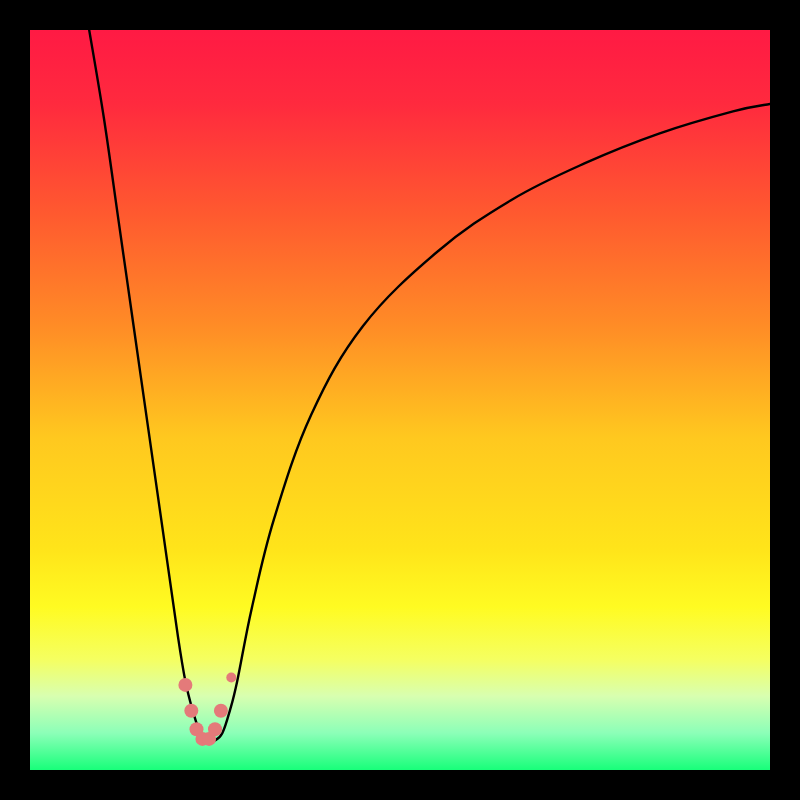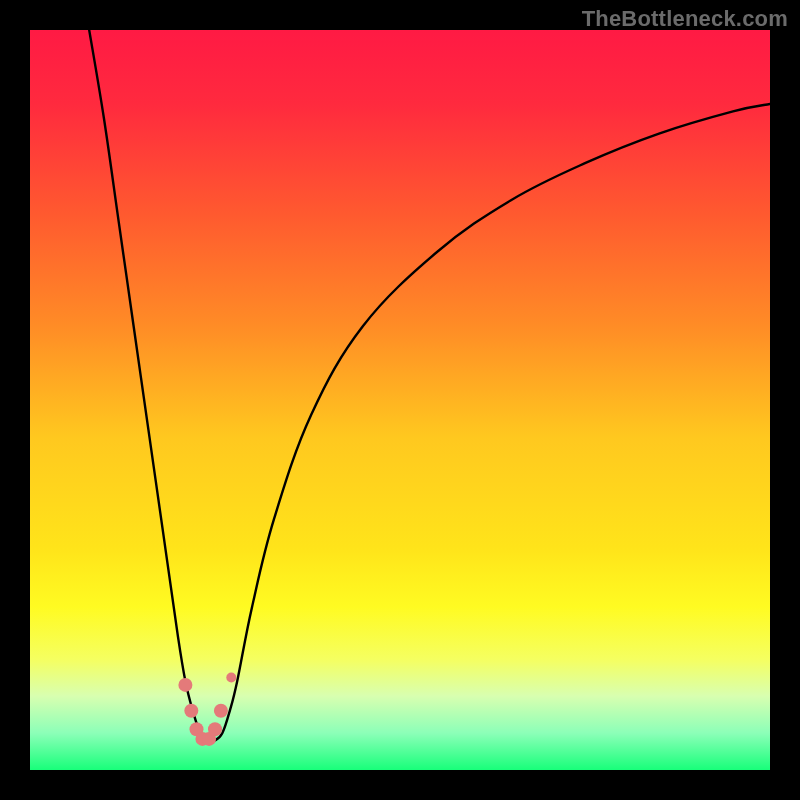--- a/index.html
+++ b/index.html
@@ -72,15 +72,14 @@
           <circle cx="172.42" cy="708.92" r="7" fill="#e47a7a" stroke="#c95b5b" stroke-width="0"></circle>
           <circle cx="179.08" cy="708.92" r="7" fill="#e47a7a" stroke="#c95b5b" stroke-width="0"></circle>
           <circle cx="185.00" cy="699.30" r="7" fill="#e47a7a" stroke="#c95b5b" stroke-width="0"></circle>
           <circle cx="190.92" cy="680.80" r="7" fill="#e47a7a" stroke="#c95b5b" stroke-width="0"></circle>
           <circle cx="201.28" cy="647.50" r="5" fill="#e47a7a" stroke="#c95b5b" stroke-width="0"></circle>
         </g>
     </svg>
 
   </div>
 
-  <div class="watermark">TheBottleneck.com</div>
 
 </div>
 
 </body></html>

